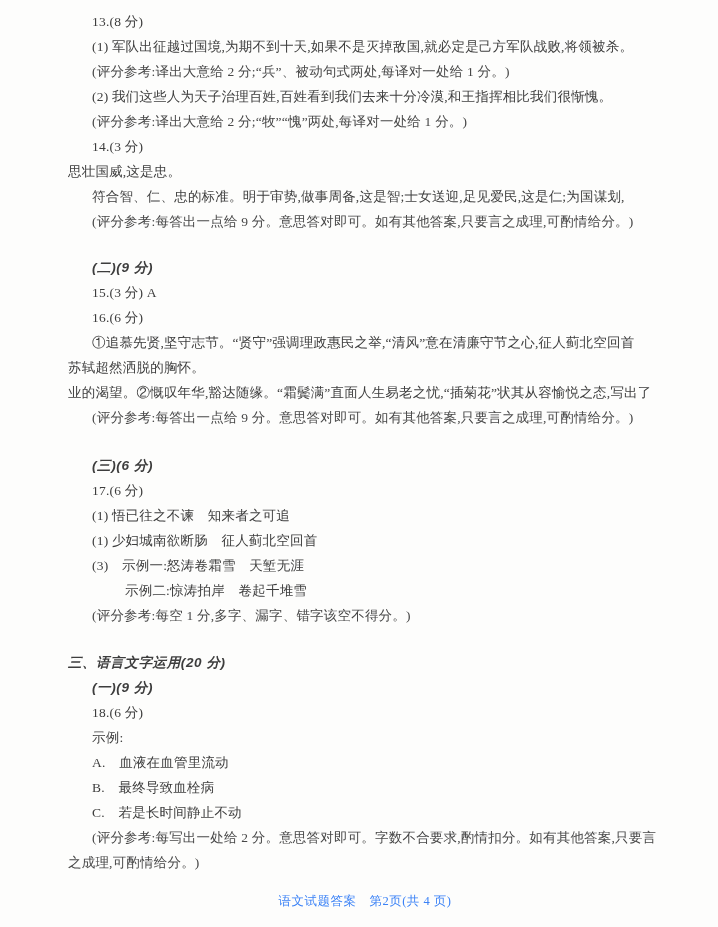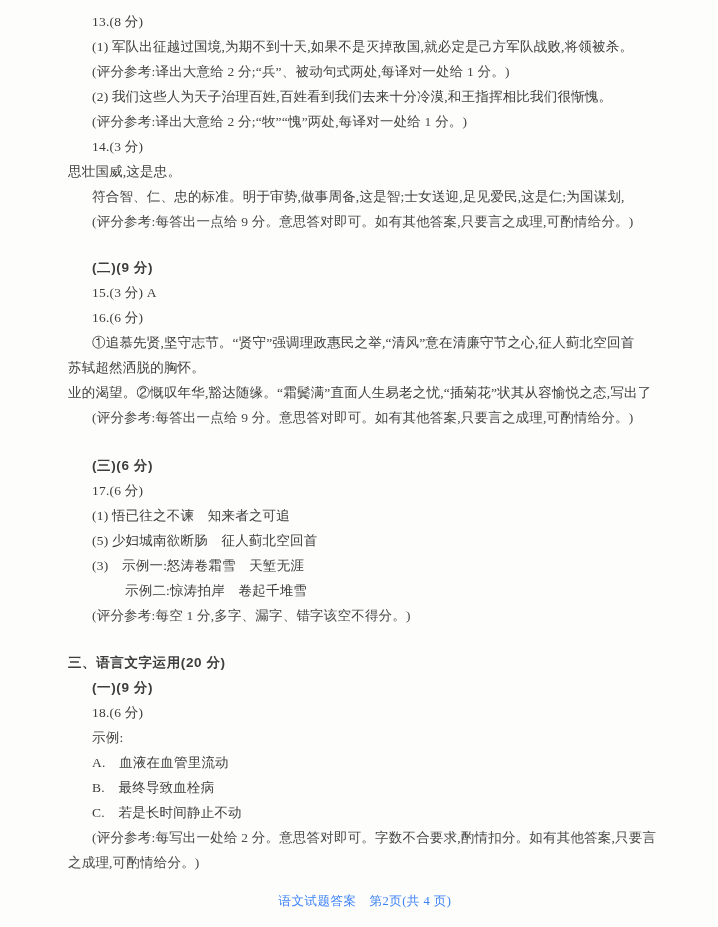--- a/index.html
+++ b/index.html
@@ -25,20 +25,21 @@
     height: 25px;
     white-space: pre;
     letter-spacing: 0.2px;
   }
   .ind1 { padding-left: 24px; }
   .ind2 { padding-left: 57px; }
   .hd {
     font-weight: 700;
     font-family: "Liberation Sans", "DejaVu Sans", sans-serif;
     letter-spacing: 0.6px;
+    font-style: italic;
   }
   .note { color: #474747; }
   .gap-a { margin-top: 21px; }
   .gap-b { margin-top: 23px; }
   .gap-c { margin-top: 22px; }
   .footer {
     margin-top: 14px;
     text-align: center;
     font-size: 12.5px;
     color: #3b82f6;
@@ -65,21 +66,21 @@
   <div class="ln ind1">15.(3 分) A</div>
   <div class="ln ind1">16.(6 分)</div>
   <div class="ln ind1">①追慕先贤,坚守志节。“贤守”强调理政惠民之举,“清风”意在清廉守节之心,征人蓟北空回首</div>
   <div class="ln">苏轼超然洒脱的胸怀。</div>
   <div class="ln">业的渴望。②慨叹年华,豁达随缘。“霜鬓满”直面人生易老之忧,“插菊花”状其从容愉悦之态,写出了</div>
   <div class="ln ind1 note">(评分参考:每答出一点给 9 分。意思答对即可。如有其他答案,只要言之成理,可酌情给分。)</div>
 
   <div class="ln ind1 hd gap-b">(三)(6 分)</div>
   <div class="ln ind1">17.(6 分)</div>
   <div class="ln ind1">(1) 悟已往之不谏　知来者之可追</div>
-  <div class="ln ind1">(5) 少妇城南欲断肠　征人蓟北空回首</div>
+  <div class="ln ind1">(1) 少妇城南欲断肠　征人蓟北空回首</div>
   <div class="ln ind1">(3)　示例一:怒涛卷霜雪　天堑无涯</div>
   <div class="ln ind2">示例二:惊涛拍岸　卷起千堆雪</div>
   <div class="ln ind1 note">(评分参考:每空 1 分,多字、漏字、错字该空不得分。)</div>
 
   <div class="ln hd gap-c">三、语言文字运用(20 分)</div>
   <div class="ln ind1 hd">(一)(9 分)</div>
   <div class="ln ind1">18.(6 分)</div>
   <div class="ln ind1">示例:</div>
   <div class="ln ind1">A.　血液在血管里流动</div>
   <div class="ln ind1">B.　最终导致血栓病</div>

